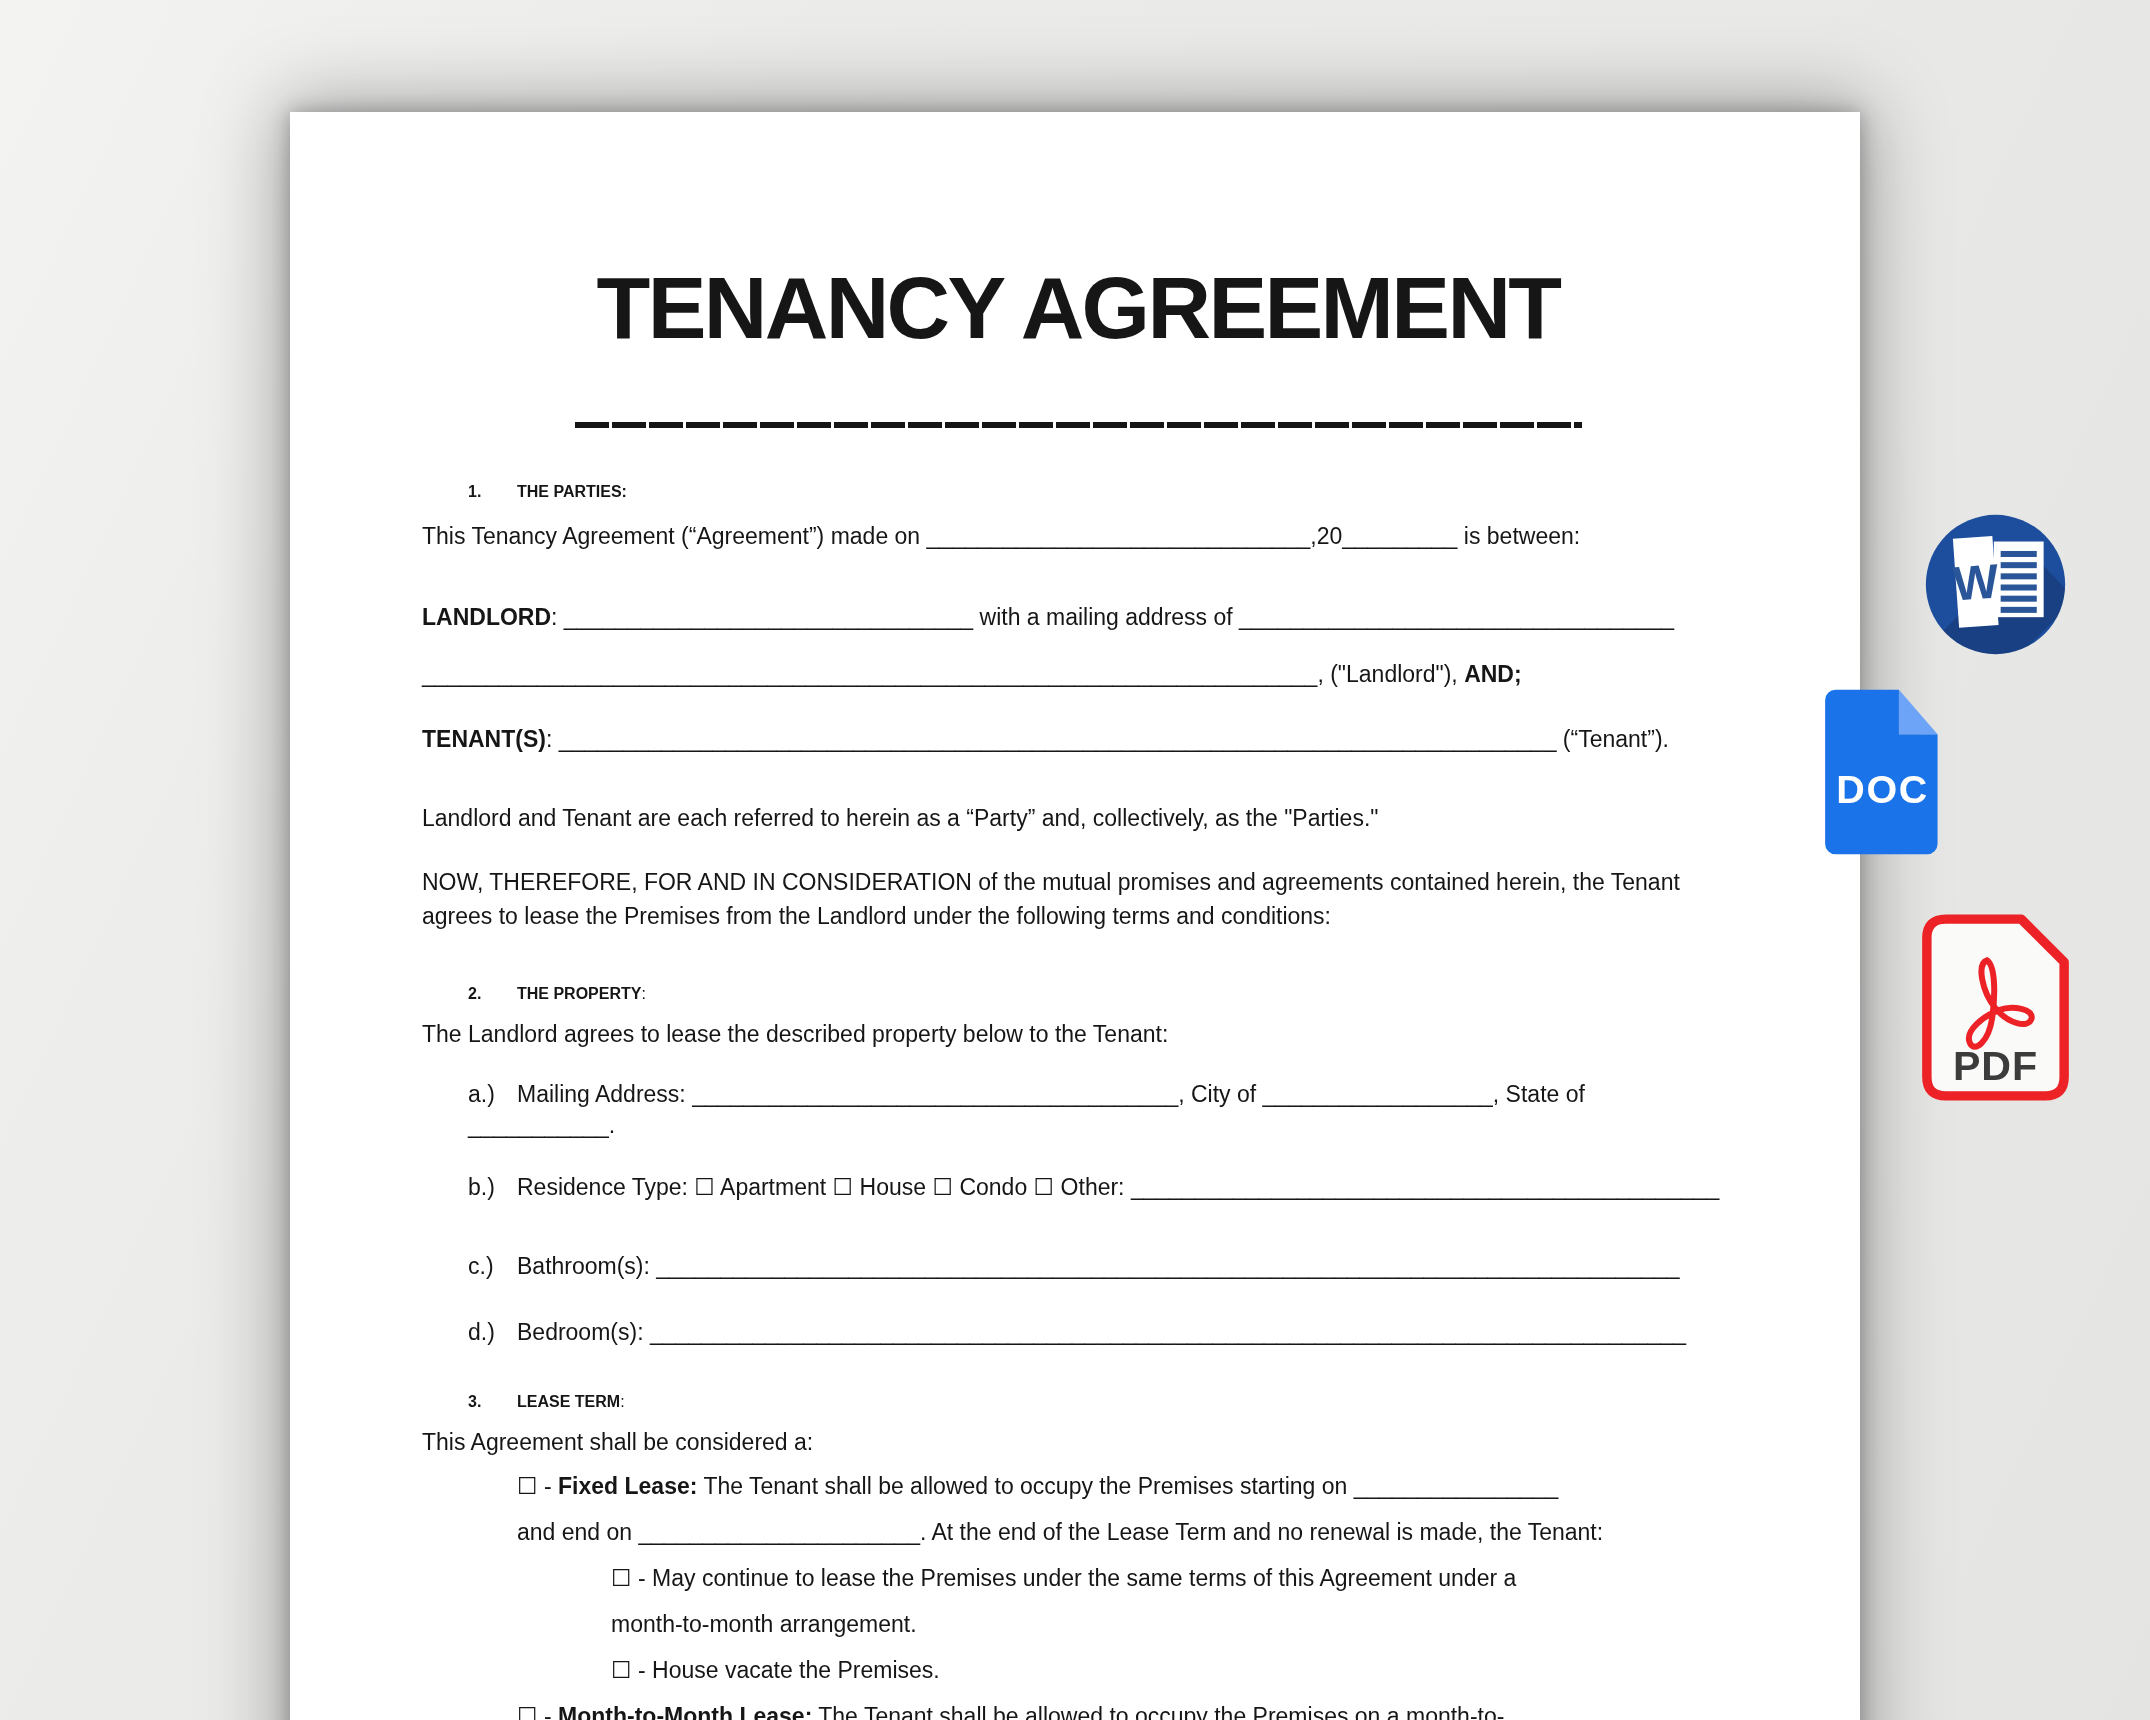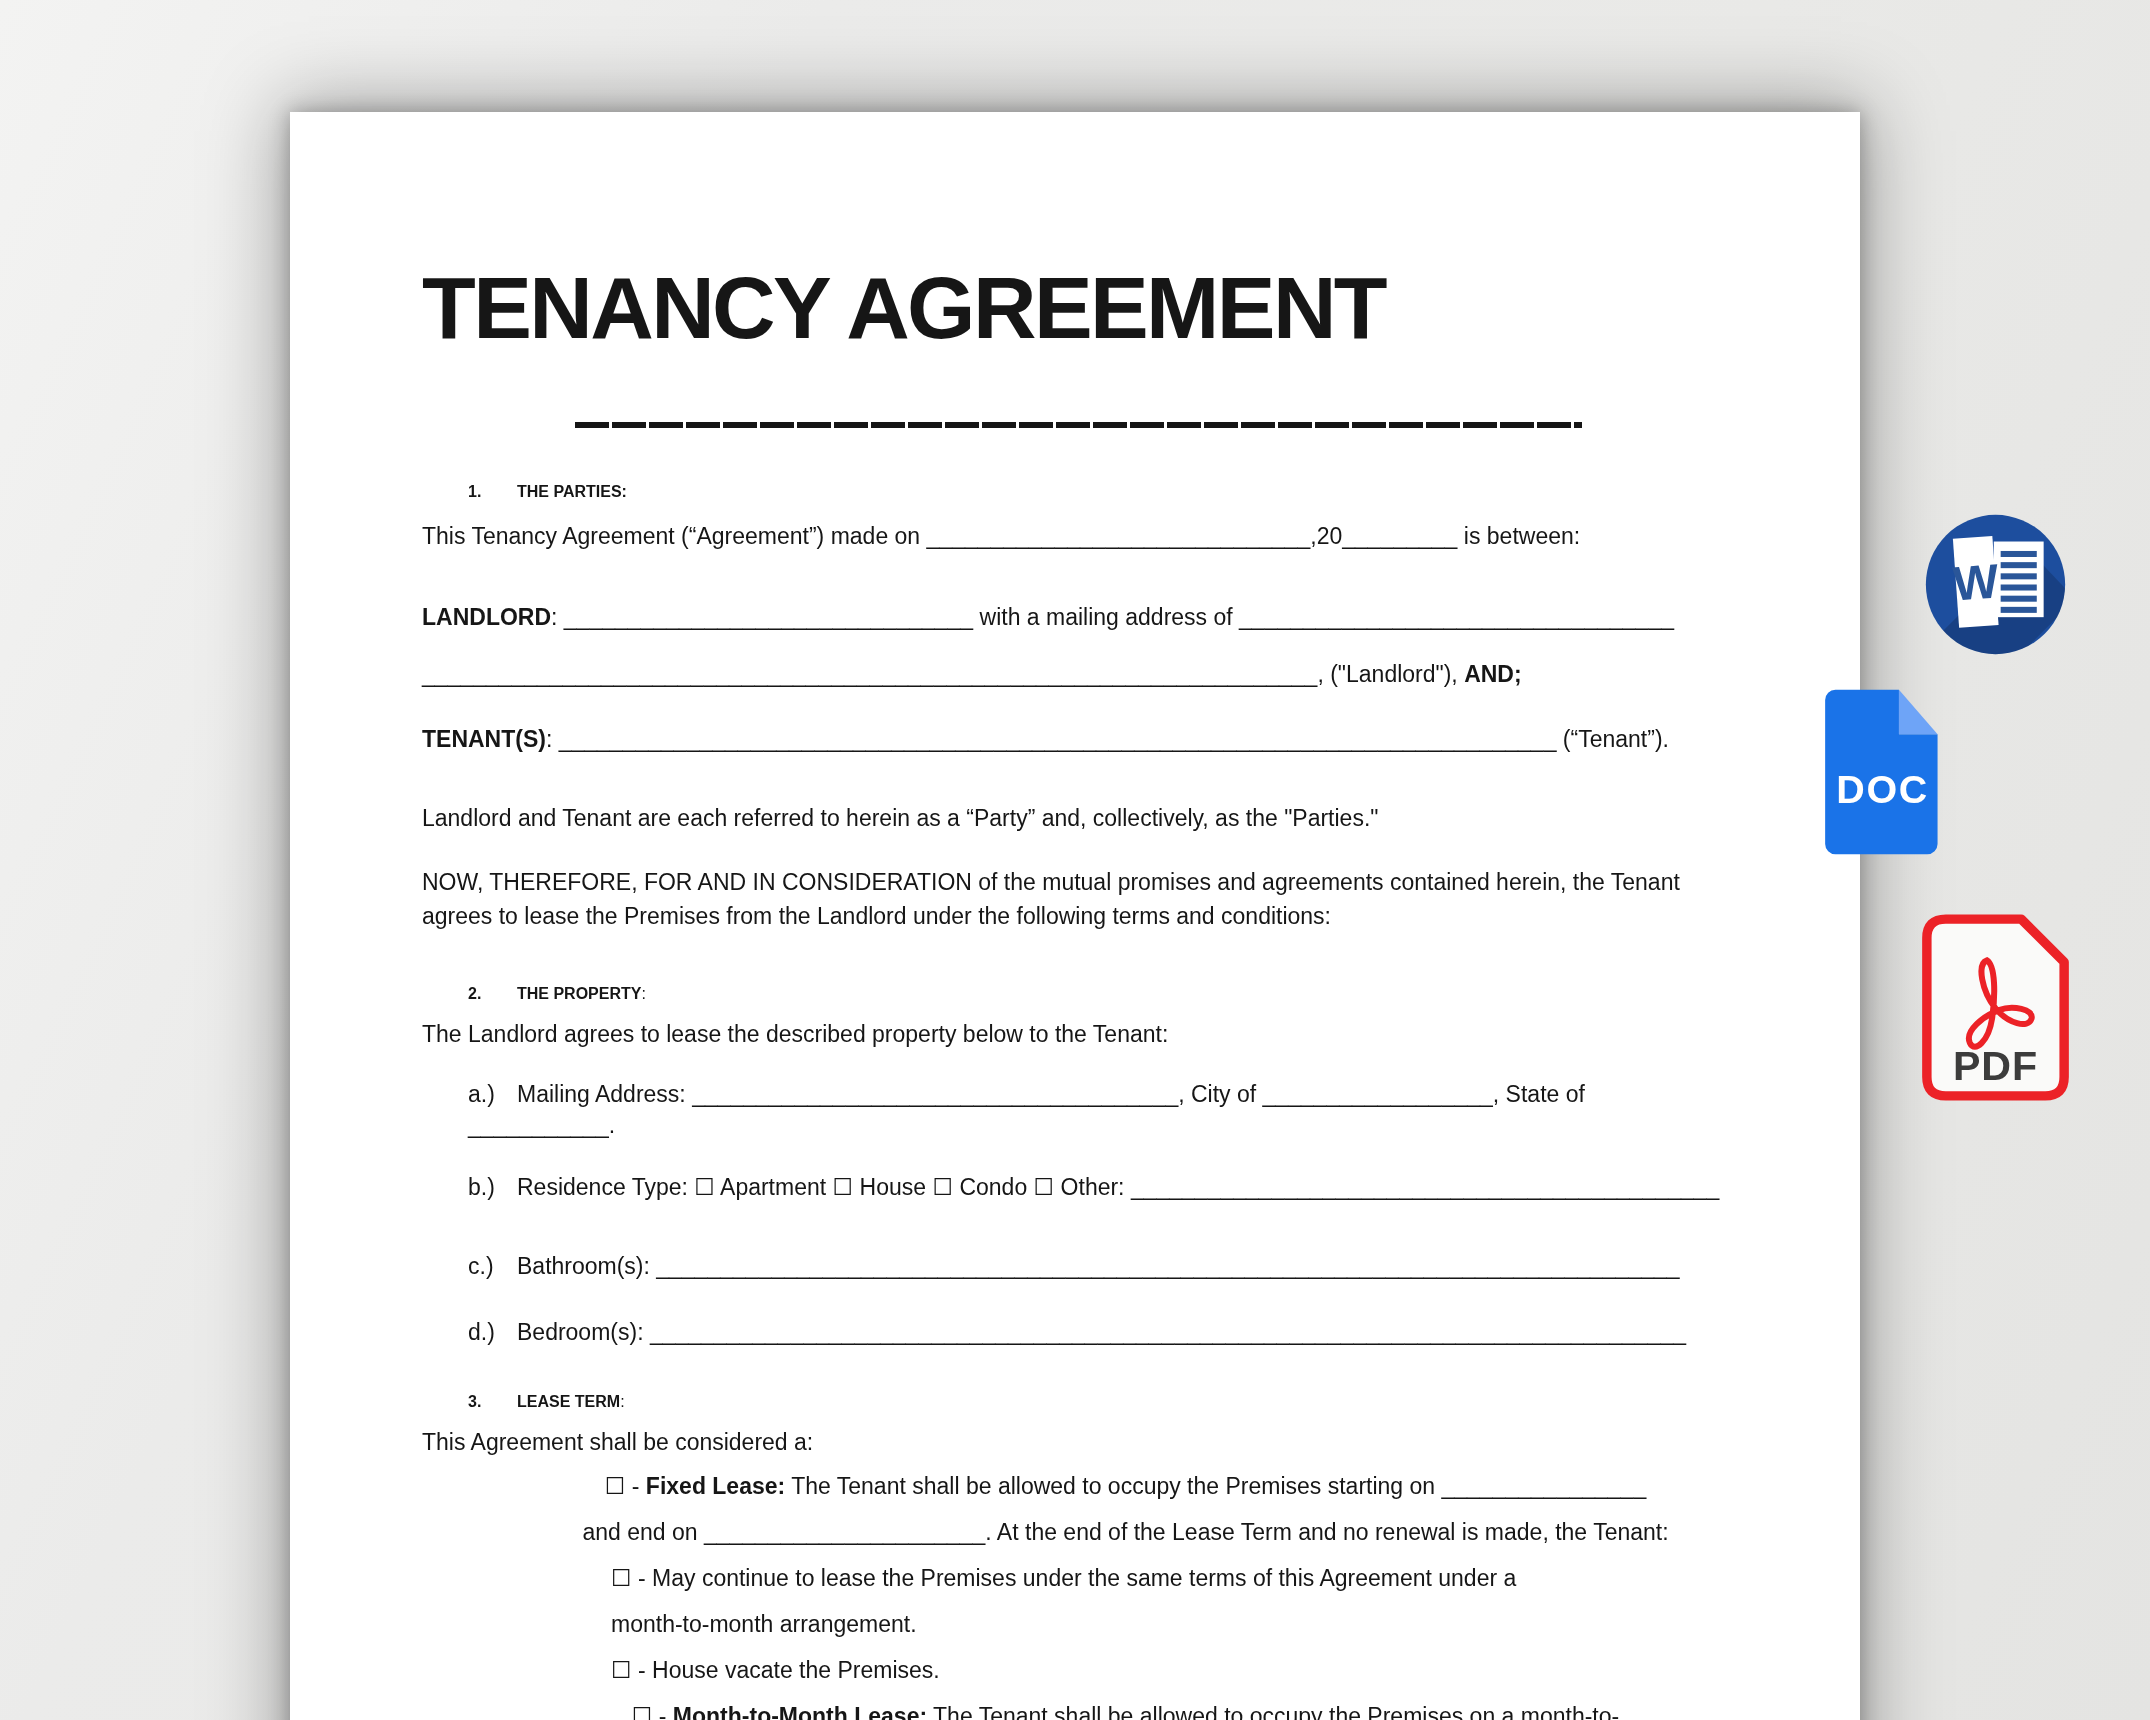--- a/index.html
+++ b/index.html
@@ -14,39 +14,39 @@
     width:2151px;height:1721px;overflow:hidden;position:relative;
     background:linear-gradient(115deg,#f3f3f2 0%,#ebebea 28%,var(--canvas-bg,#e9e9e7) 60%,#e4e4e2 100%);
     font-family:"Liberation Sans","DejaVu Sans",sans-serif;color:var(--text,#161616);
   }
   .page{
     position:absolute;left:290px;top:112px;width:1570px;height:1807px;
     background:var(--page-bg,#fff);
     box-shadow:0 0 19px rgba(0,0,0,.28),0 0 73px 6.9px rgba(0,0,0,.34);
   }
   .content{padding:155px 126px 0 132px;font-size:23px;line-height:31px;}
-  .doc-title{margin:0;font-size:88px;line-height:0.94;font-weight:700;letter-spacing:-2.6px;white-space:nowrap;}
+  .doc-title{margin:0;font-size:88px;line-height:0.94;font-weight:700;letter-spacing:-2.6px;text-align:center;white-space:nowrap;}
   .divider{height:6px;width:1007px;margin:72px auto 0;
     background:repeating-linear-gradient(90deg,#151515 0px,#151515 34px,transparent 34px,transparent 37px);}
   p{margin:0;}
   .heading{font-weight:700;font-size:16px;padding-left:46px;}
   .heading .num{display:inline-block;width:49px;}
   .heading .suffix{font-weight:400;}
   .item{padding-left:46px;}
   .item .letter{display:inline-block;width:49px;}
   b{font-weight:700;}
   .blank{letter-spacing:0;}
   .m-h1{margin-top:48px;} .m-p1{margin-top:13.8px;}
   .m-landlord{margin-top:50px;} .m-cont{margin-top:26px;} .m-tenant{margin-top:34px;}
   .m-ref{margin-top:48px;} .m-cons{margin-top:31px;line-height:34px;}
   .m-h2{margin-top:45px;} .m-p2{margin-top:10.3px;}
   .m-a{margin-top:29px;} .m-b{margin-top:31px;} .m-c{margin-top:48px;} .m-d{margin-top:35px;}
   .m-h3{margin-top:38px;} .m-p3{margin-top:10.3px;}
   .lease{margin-top:5.2px;line-height:46px;}
-  .lease .ind1{margin-left:95px;text-align:center;}
+  .lease .ind1{margin-left:95px;}
   .lease .ind2{margin-left:189px;}
   .icon{position:absolute;cursor:pointer;}
   .icon-word{left:1925px;top:513px;}
   .icon-doc{left:1820px;top:681px;}
   .icon-pdf{left:1920px;top:912px;}
   svg text{font-family:"Liberation Sans","DejaVu Sans",sans-serif;font-weight:700;}
 </style>
 </head>
 <body>
 

